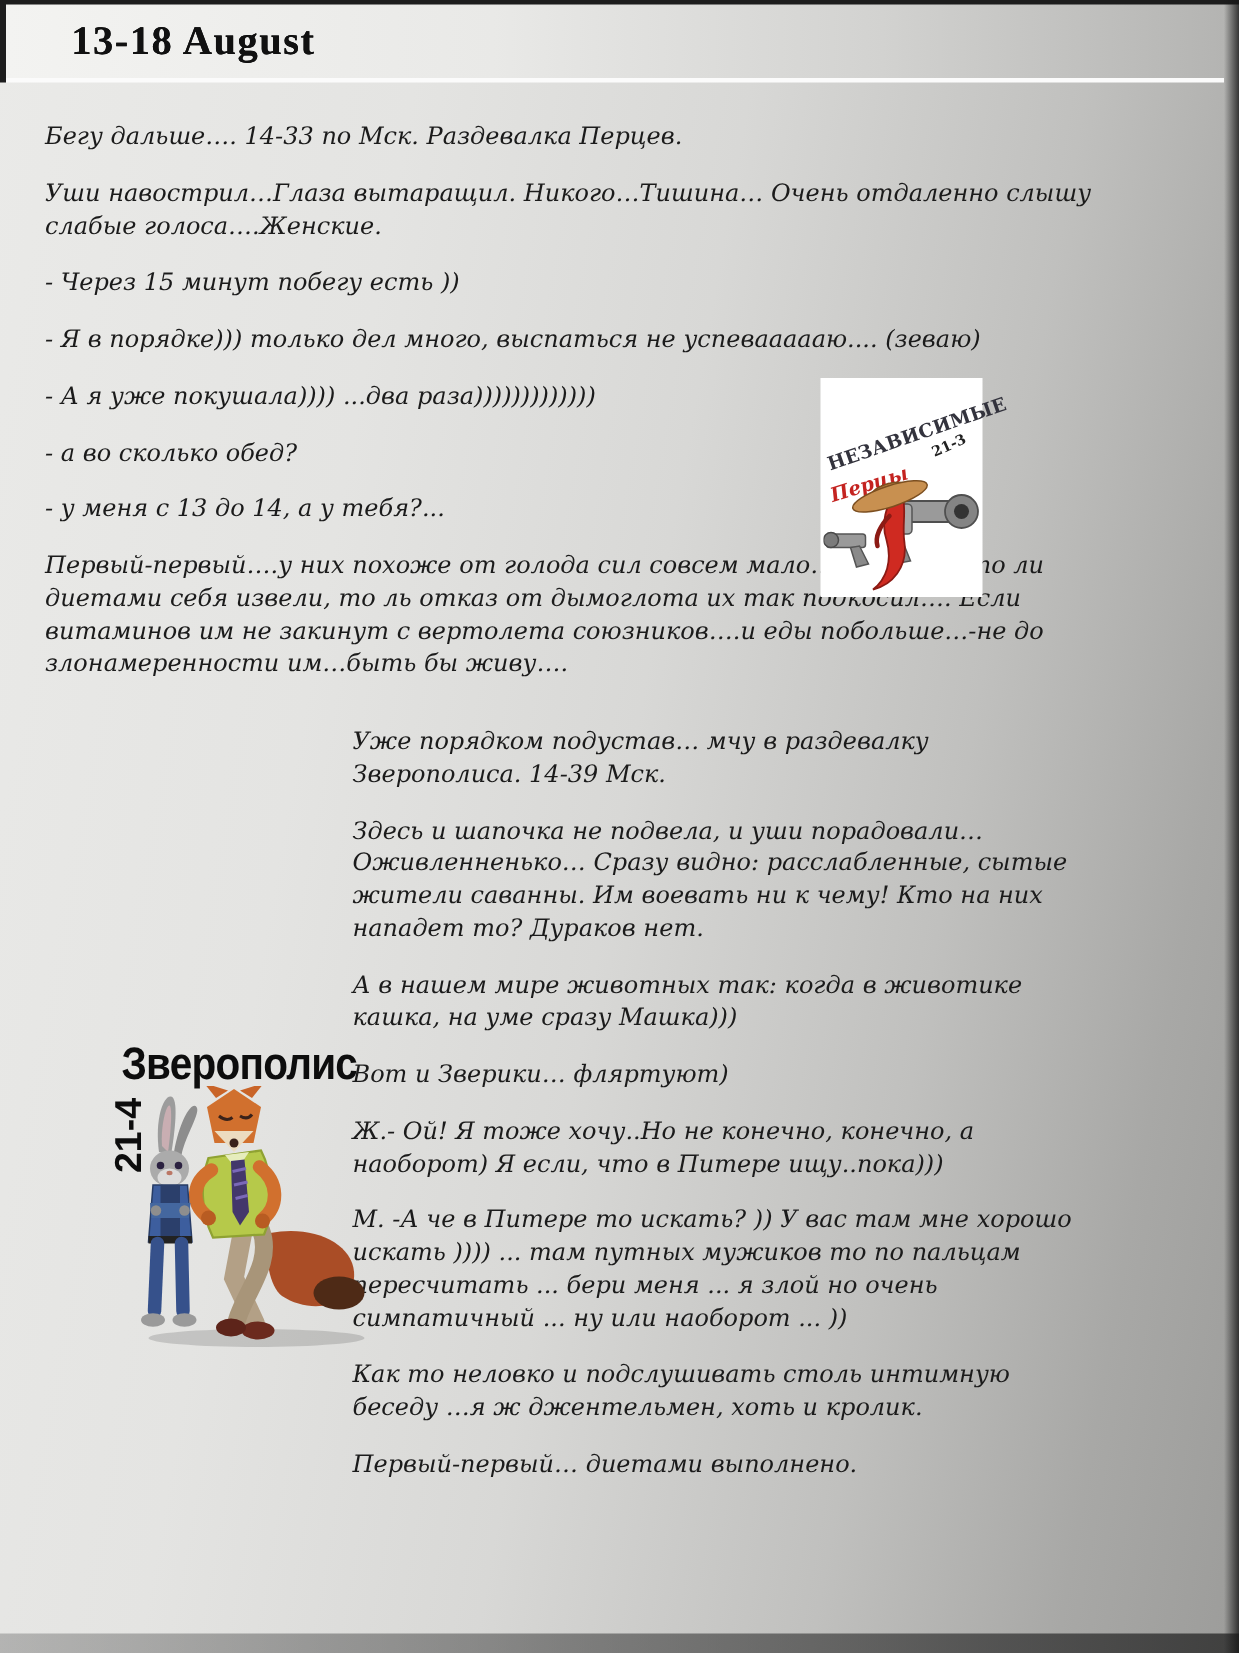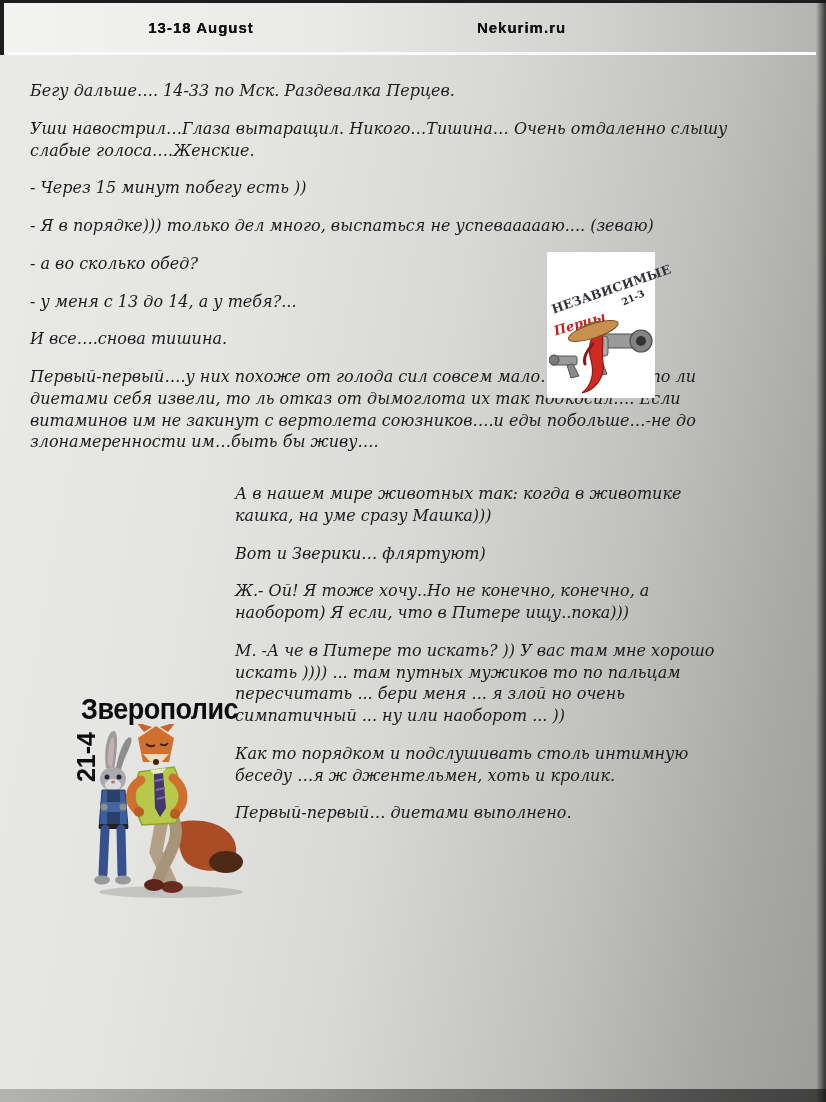--- a/index.html
+++ b/index.html
@@ -15,22 +15,22 @@
   .edge-bottom{position:absolute;bottom:0;left:0;right:0;height:13px;z-index:4;
     background:linear-gradient(to right,rgba(50,50,50,.28),rgba(20,20,20,.68));}
 
   .header{
     position:absolute;top:3px;left:4px;right:10px;height:49px;z-index:3;
     background:linear-gradient(to right,#f3f3f1 0%,#e9e9e7 40%,#d2d2d0 72%,#b4b4b2 100%);
     border-bottom:3px solid #fbfbfb;
     display:grid;grid-template-columns:1fr 1.25fr 1fr;align-items:center;
   }
   .header .cell{
-    text-align:right;font-weight:bold;font-size:15px;letter-spacing:1px;color:#111;
-    font-family:Liberation Sans, sans-serif;text-shadow:0 0 .4px #000;
+    text-align:center;font-weight:bold;font-size:27px;letter-spacing:1px;color:#111;
+    font-family:Liberation Serif, serif;text-shadow:0 0 .4px #000;
   }
 
   .content{position:absolute;top:56px;left:0;right:0;padding:24px 56px 0 30px;z-index:2;}
   .content p{margin:0 0 16px 0;font-style:italic;font-size:16px;line-height:1.36;}
   .log-top{max-width:706px;}
   .log-bottom{margin:30px 0 0 205px;width:492px;}
 
   
   .pepper-badge{position:absolute;left:547px;top:252px;width:108px;height:146px;background:#fff;z-index:2;}
   .pb-name1{position:absolute;left:2px;top:32px;width:110px;transform:rotate(-19deg);
@@ -54,41 +54,42 @@
 <body>
 
 <div class="page">
   <div class="edge-top"></div>
   <div class="edge-left-header"></div>
   <div class="edge-right"></div>
   <div class="edge-bottom"></div>
 
   <div class="header">
     <div class="cell">13-18 August</div>
-    <div class="cell">Nekurim.ru</div>
   </div>
 
   <div class="content">
     <div class="log-top">
       <p>Бегу дальше…. 14-33 по Мск. Раздевалка Перцев.</p>
       <p>Уши навострил…Глаза вытаращил. Никого…Тишина… Очень отдаленно слышу слабые голоса….Женские.</p>
       <p>- Через 15 минут побегу есть ))</p>
       <p>- Я в порядке))) только дел много, выспаться не успеваааааю.... (зеваю)</p>
+      <p>- А я уже покушала)))) ...два раза)))))))))))))</p>
       <p>- а во сколько обед?</p>
       <p>- у меня с 13 до 14, а у тебя?...</p>
-      <p>И все….снова тишина.</p>
       <p>Первый-первый….у них похоже от голода сил совсем мало….девочки…то ли диетами себя извели, то ль отказ от дымоглота их так подкосил…. Если витаминов им не закинут с вертолета союзников….и еды побольше…-не до злонамеренности им…быть бы живу….</p>
     </div>
 
     <div class="log-bottom">
+      <p>Уже порядком подустав… мчу в раздевалку Зверополиса. 14-39 Мск.</p>
+      <p>Здесь и шапочка не подвела, и уши порадовали… Оживленненько… Сразу видно: расслабленные, сытые жители саванны. Им воевать ни к чему! Кто на них нападет то? Дураков нет.</p>
       <p>А в нашем мире животных так: когда в животике кашка, на уме сразу Машка)))</p>
       <p>Вот и Зверики… фляртуют)</p>
       <p>Ж.- Ой! Я тоже хочу..Но не конечно, конечно, а наоборот) Я если, что в Питере ищу..пока)))</p>
       <p>М. -А че в Питере то искать? )) У вас там мне хорошо искать )))) ... там путных мужиков то по пальцам пересчитать ... бери меня ... я злой но очень симпатичный ... ну или наоборот ... ))</p>
-      <p>Как то порядком и подслушивать столь интимную беседу …я ж джентельмен, хоть и кролик.</p>
+      <p>Как то неловко и подслушивать столь интимную беседу …я ж джентельмен, хоть и кролик.</p>
       <p>Первый-первый… диетами выполнено.</p>
     </div>
   </div>
 
   <div class="pepper-badge">
     <div class="pb-name1">НЕЗАВИСИМЫЕ</div>
     <div class="pb-num">21-3</div>
     <div class="pb-name2">Перцы</div>
     <svg class="pb-art" width="104" height="78" viewBox="0 0 104 78">
 

